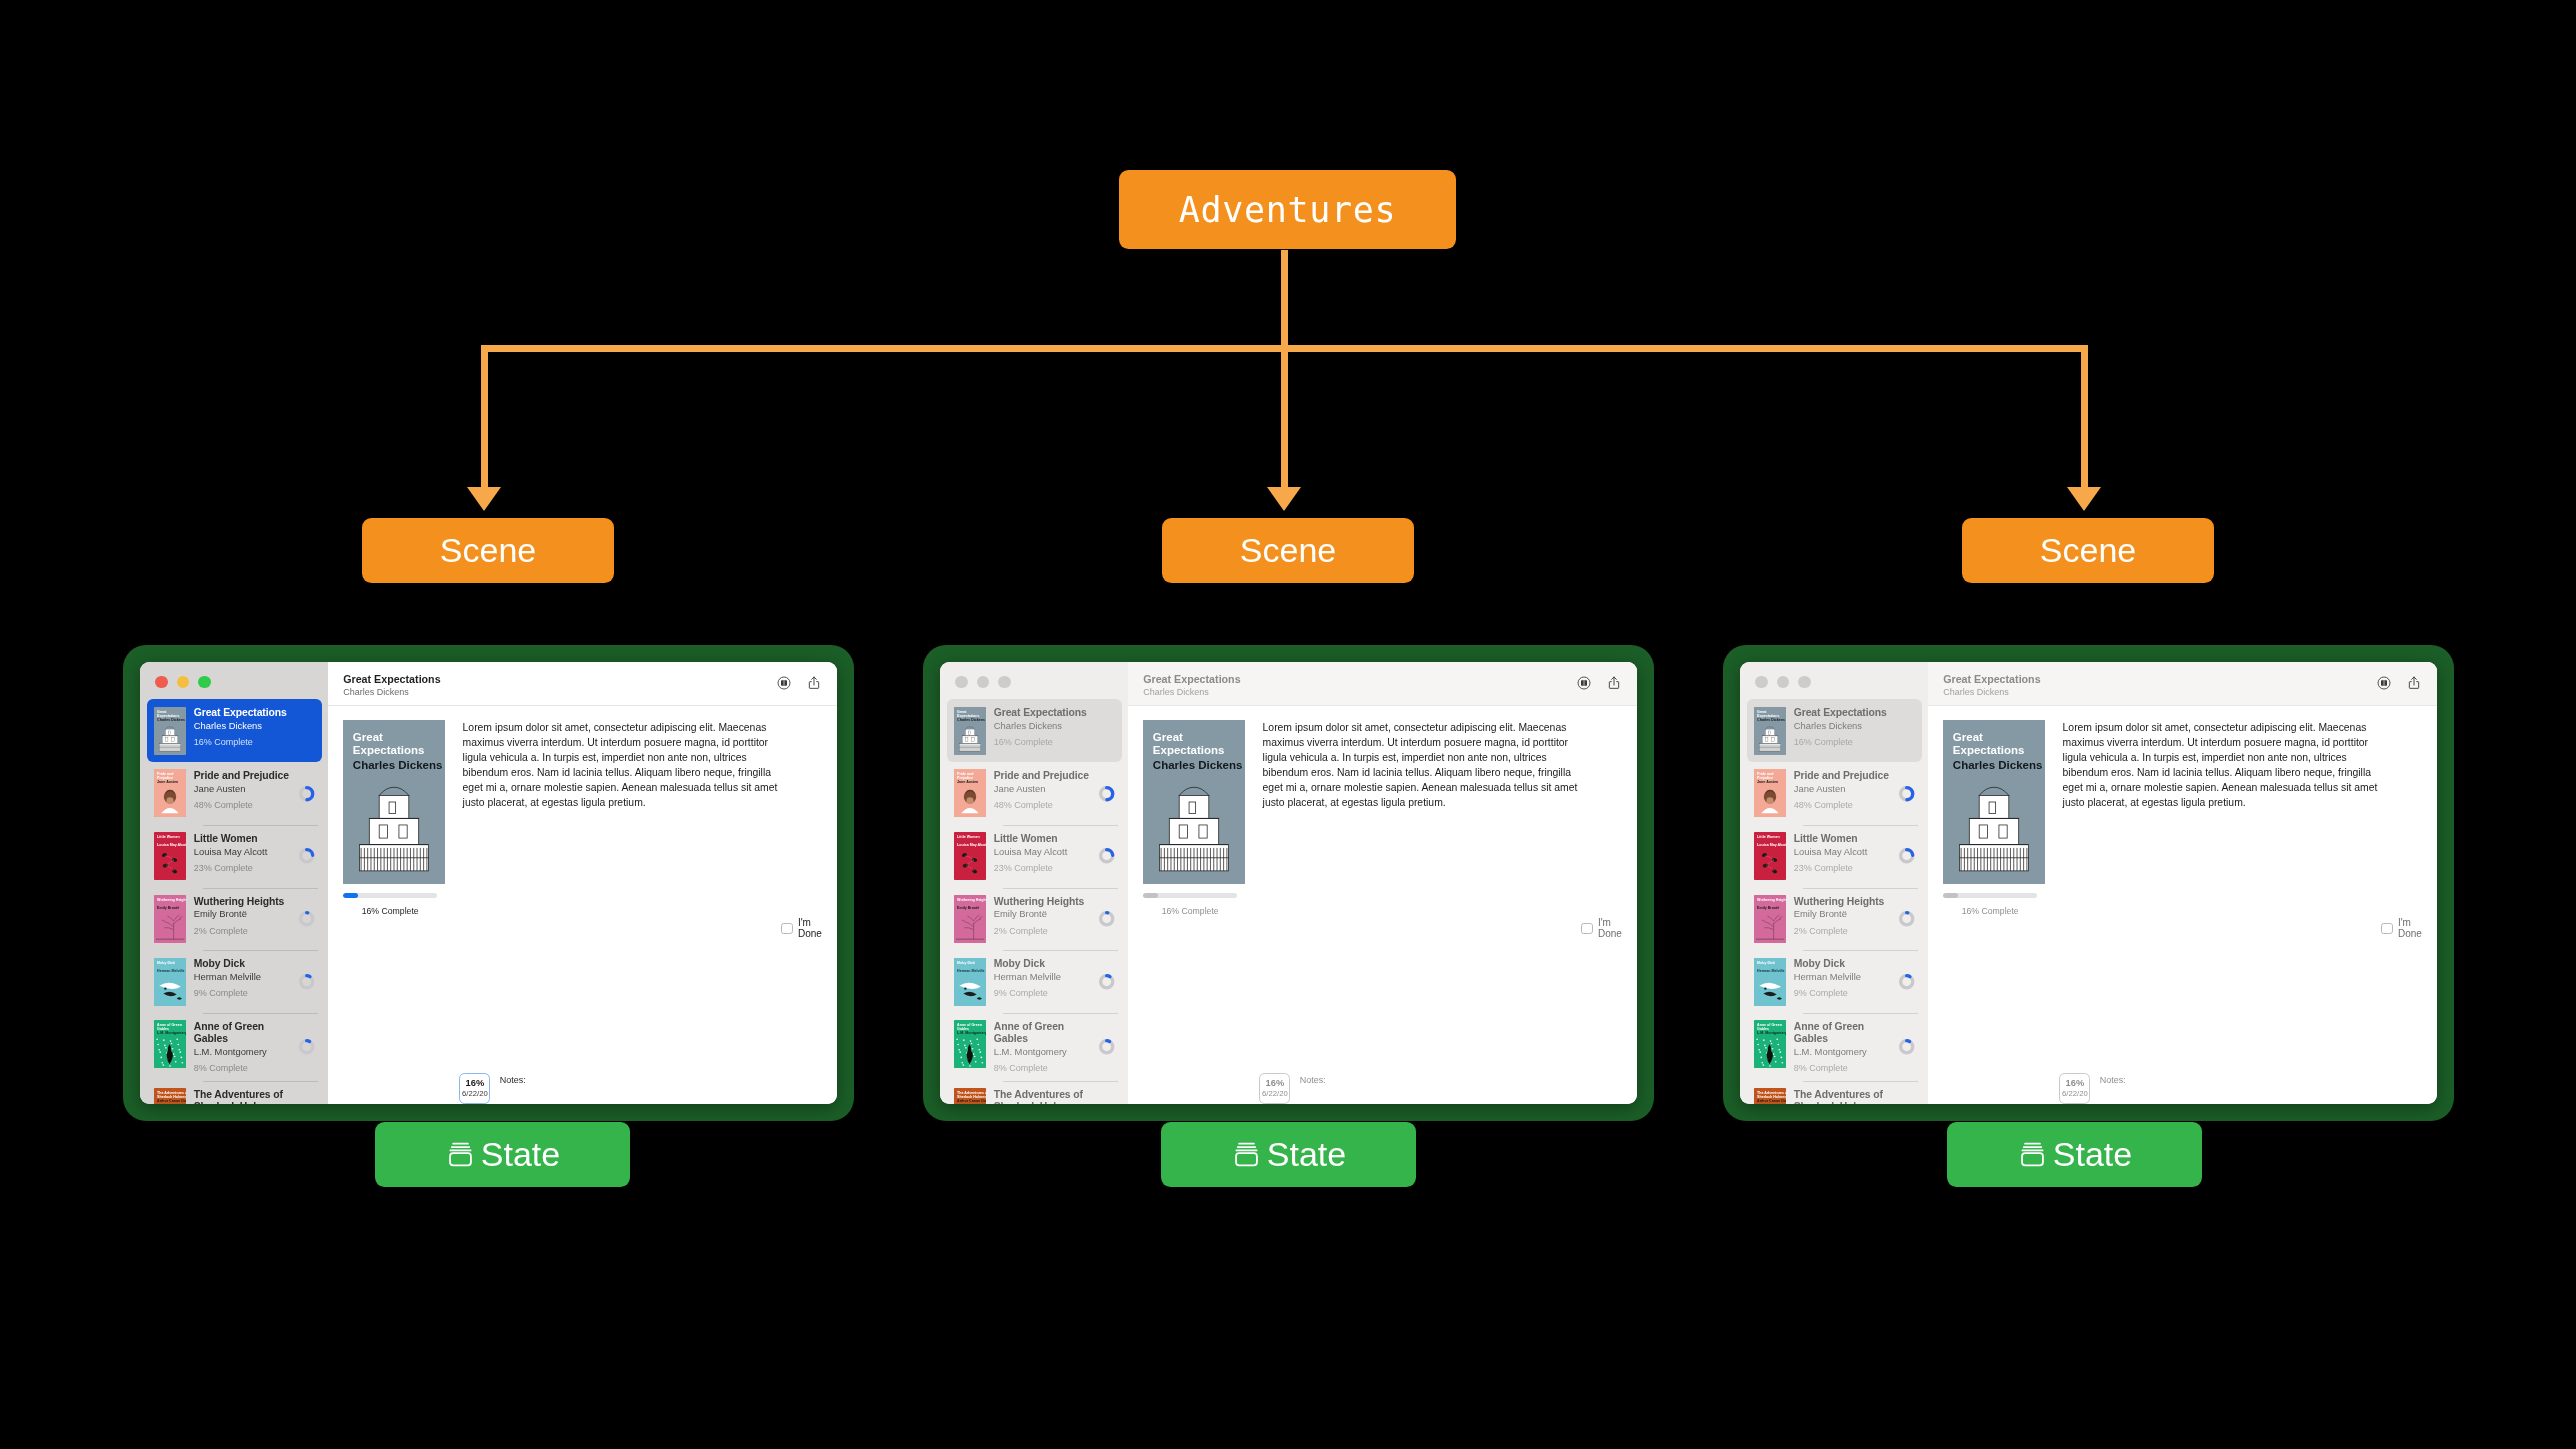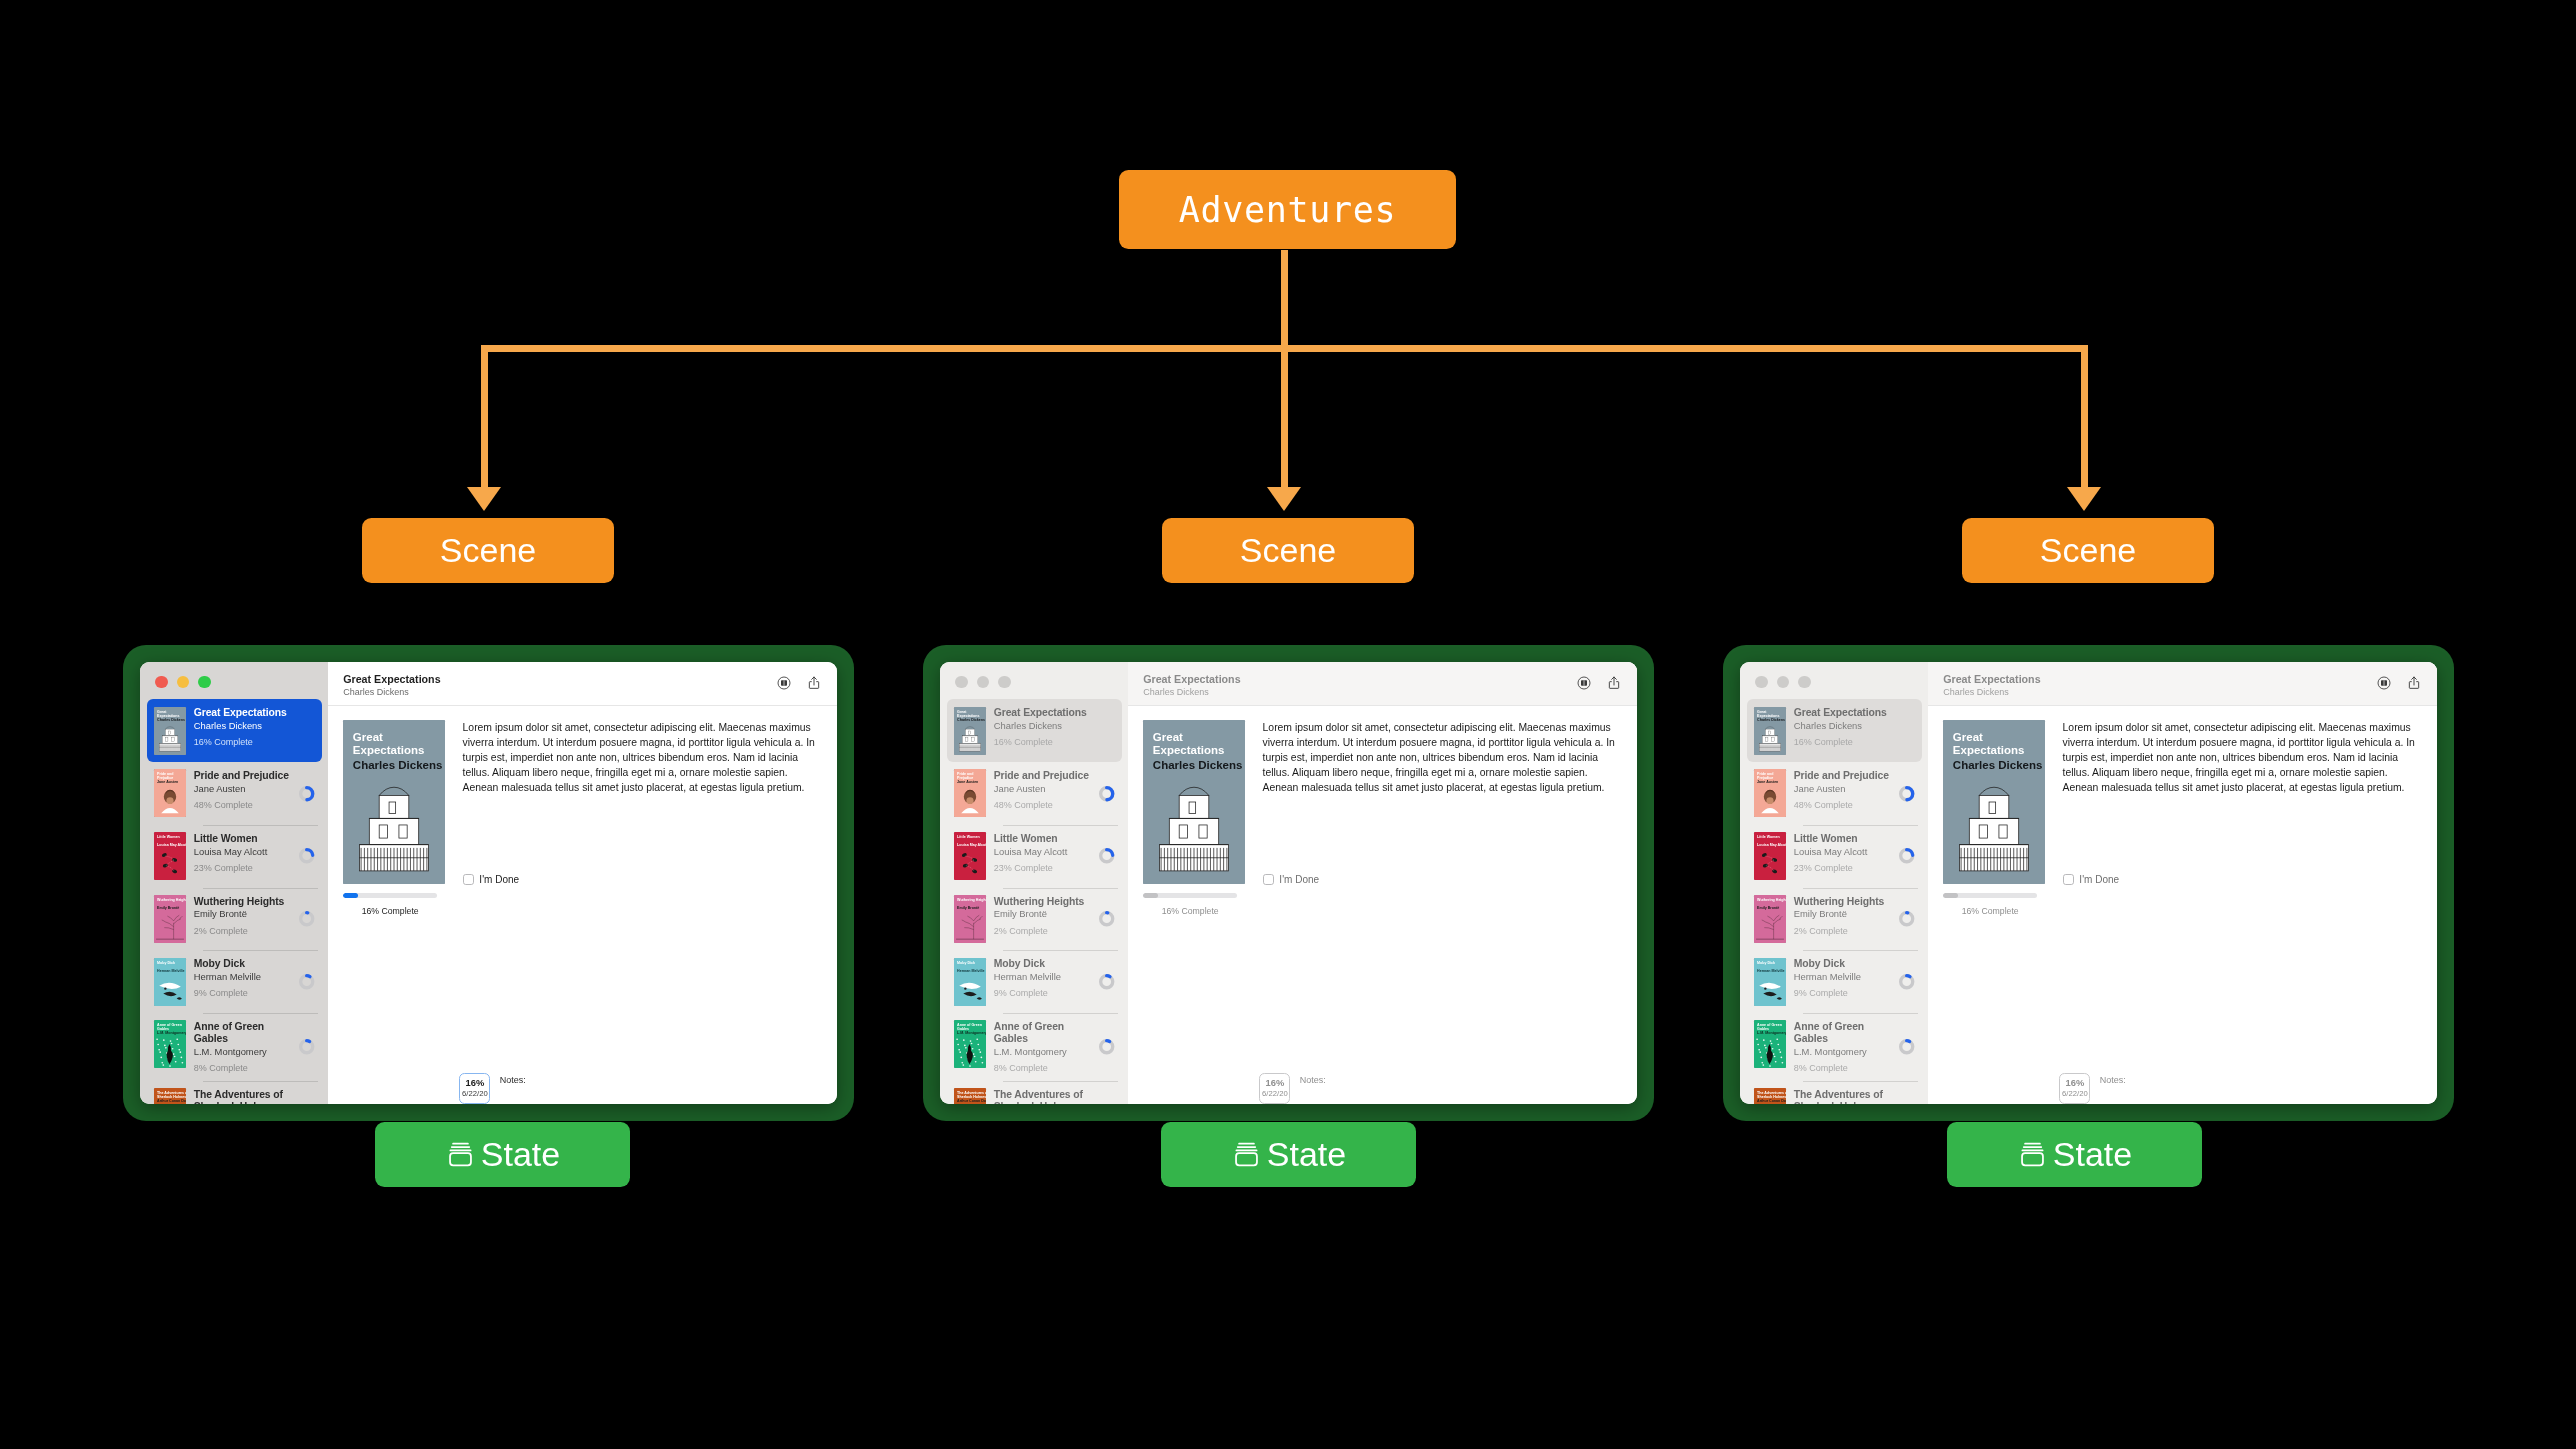--- a/index.html
+++ b/index.html
@@ -163,21 +163,21 @@
   .bigcover svg { display: block; width: 100%; height: 100%; }
   .pbar {
     margin-top: 9.4px; width: 94px; height: 4.7px;
     background: #E4E4E6; border-radius: 2.7px; overflow: hidden;
   }
   .pbar-fill { height: 100%; background: #1173EE; border-radius: 2.7px; }
   .window.inactive .pbar-fill { background: #C2C2C4; }
   .pctlabel { margin-top: 8px; font-size: 8.7px; color: #242424; text-align: center; width: 94px; }
   .window.inactive .pctlabel { color: #8F8F8F; }
 
-  .dright { flex: 1 1 auto; min-width: 0; display: flex; flex-direction: column; }
+  .dright { flex: 1 1 auto; min-width: 0; display: flex; }
   .desc {
     font-size: 10.4px; line-height: 1.45; color: #1B1B1B;
     max-width: 376px;
   }
   .window.inactive .desc { color: #1B1B1B; }
   .donerow { display: flex; align-items: center; gap: 5.4px; margin-top: 79px; }
   .checkbox {
     width: 11.4px; height: 11.4px; border: 1px solid #B9B9BB;
     border-radius: 2.7px; background: #FFF; flex: 0 0 auto;
   }

